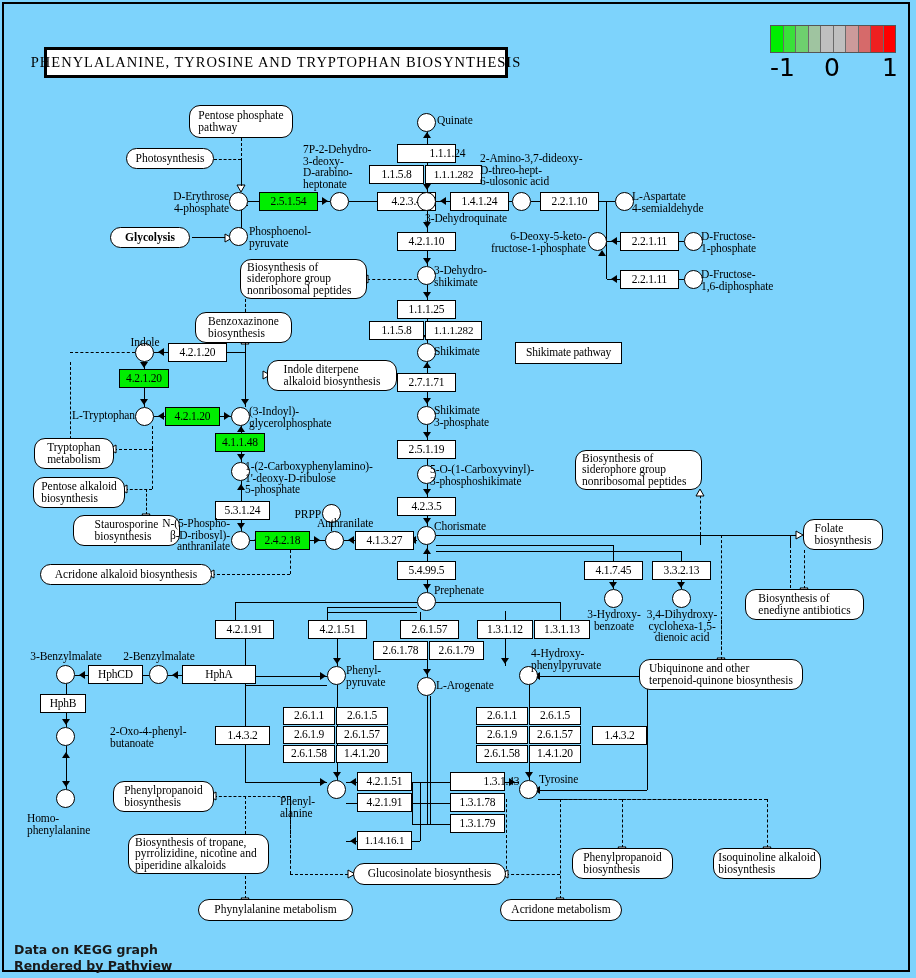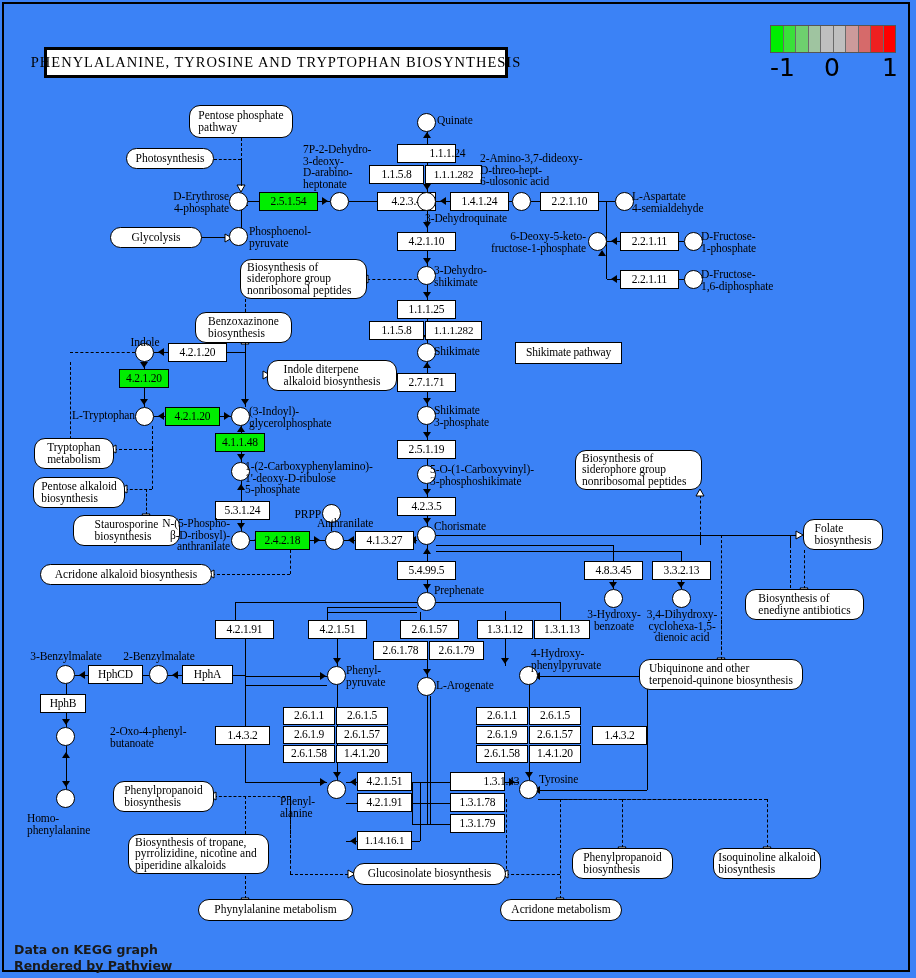--- a/index.html
+++ b/index.html
@@ -1,20 +1,20 @@
 <!DOCTYPE html>
 <html><head>
 <meta charset="utf-8">
 <title>KEGG Pathway</title>
 <style>
   html,body{margin:0;padding:0;background:#ffffff;}
   #page{
     position:relative;
     width:916px;height:978px;
-    background:#3b82f6;
+    background:#7dd3fc;
     font-family:"Liberation Serif", serif;
     overflow:hidden;
   }
   #frame{
     position:absolute;left:2px;top:2px;
     width:908px;height:970px;
     border:2px solid #000;
     box-sizing:border-box;
   }
   
@@ -445,21 +445,21 @@
         </svg>
       </div>
       <div class="dhl" style="left:622px;top:799px;width:145px;"></div>
       <div class="ln hl" style="left:538px;top:799px;width:22px;"></div>
       <div class="dhl" style="left:538px;top:799px;width:229px;"></div>
     </div>
 
   <div class="map ctr" style="left:189px;top:105px;width:104px;height:33px;">Pentose phosphate
 pathway</div>
   <div class="map ctr" style="left:126px;top:148px;width:88px;height:21px;">Photosynthesis</div>
-  <div class="map ctr" style="left:110px;top:227px;width:92px;height:21px;">Glycolysis</div>
+  <div class="map ctr" style="left:110px;top:227px;width:80px;height:21px;font-weight:bold;">Glycolysis</div>
   <div class="map" style="left:240px;top:259px;width:127px;height:40px;">Biosynthesis of
 siderophore group
 nonribosomal peptides</div>
   <div class="map ctr" style="left:195px;top:312px;width:97px;height:31px;">Benzoxazinone
 biosynthesis</div>
   <div class="map ctr" style="left:267px;top:360px;width:130px;height:31px;">Indole diterpene
 alkaloid biosynthesis</div>
   <div class="map ctr" style="left:34px;top:438px;width:80px;height:31px;">Tryptophan
 metabolism</div>
   <div class="map ctr" style="left:33px;top:477px;width:92px;height:31px;">Pentose alkaloid
@@ -509,33 +509,33 @@
   <div class="enz" style="left:397px;top:497px;width:59px;height:19px;">4.2.3.5</div>
   <div class="enz" style="left:397px;top:561px;width:59px;height:19px;">5.4.99.5</div>
 
   <div class="enz green" style="left:119px;top:369px;width:50px;height:19px;">4.2.1.20</div>
   <div class="enz" style="left:168px;top:343px;width:59px;height:19px;">4.2.1.20</div>
   <div class="enz green" style="left:165px;top:407px;width:55px;height:19px;">4.2.1.20</div>
   <div class="enz green" style="left:215px;top:433px;width:50px;height:19px;">4.1.1.48</div>
   <div class="enz" style="left:215px;top:501px;width:55px;height:19px;">5.3.1.24</div>
   <div class="enz green" style="left:255px;top:531px;width:55px;height:19px;">2.4.2.18</div>
   <div class="enz" style="left:355px;top:531px;width:59px;height:19px;">4.1.3.27</div>
-  <div class="enz" style="left:584px;top:561px;width:59px;height:19px;">4.8.3.45</div>
+  <div class="enz" style="left:584px;top:561px;width:59px;height:19px;">4.1.7.45</div>
   <div class="enz" style="left:652px;top:561px;width:59px;height:19px;">3.3.2.13</div>
 
   <div class="enz" style="left:215px;top:620px;width:59px;height:19px;">4.2.1.91</div>
   <div class="enz" style="left:308px;top:620px;width:59px;height:19px;">4.2.1.51</div>
   <div class="enz" style="left:400px;top:620px;width:59px;height:19px;">2.6.1.57</div>
   <div class="enz" style="left:373px;top:641px;width:55px;height:19px;">2.6.1.78</div>
   <div class="enz" style="left:429px;top:641px;width:55px;height:19px;">2.6.1.79</div>
   <div class="enz" style="left:477px;top:620px;width:56px;height:19px;">1.3.1.12</div>
   <div class="enz" style="left:534px;top:620px;width:56px;height:19px;">1.3.1.13</div>
 
   <div class="enz" style="left:88px;top:665px;width:55px;height:19px;">HphCD</div>
-  <div class="enz" style="left:182px;top:665px;width:51px;height:19px;text-align:right;">HphA</div>
+  <div class="enz" style="left:182px;top:665px;width:74px;height:19px;text-align:right;">HphA</div>
   <div class="enz" style="left:40px;top:694px;width:46px;height:19px;">HphB</div>
   <div class="enz" style="left:215px;top:726px;width:55px;height:19px;">1.4.3.2</div>
   <div class="enz" style="left:592px;top:726px;width:55px;height:19px;">1.4.3.2</div>
 
   <div class="enz" style="left:283px;top:707px;width:52px;height:18px;">2.6.1.1</div>
   <div class="enz" style="left:336px;top:707px;width:52px;height:18px;">2.6.1.5</div>
   <div class="enz" style="left:283px;top:726px;width:52px;height:18px;">2.6.1.9</div>
   <div class="enz" style="left:336px;top:726px;width:52px;height:18px;">2.6.1.57</div>
   <div class="enz" style="left:283px;top:745px;width:52px;height:18px;">2.6.1.58</div>
   <div class="enz" style="left:336px;top:745px;width:52px;height:18px;">1.4.1.20</div>

